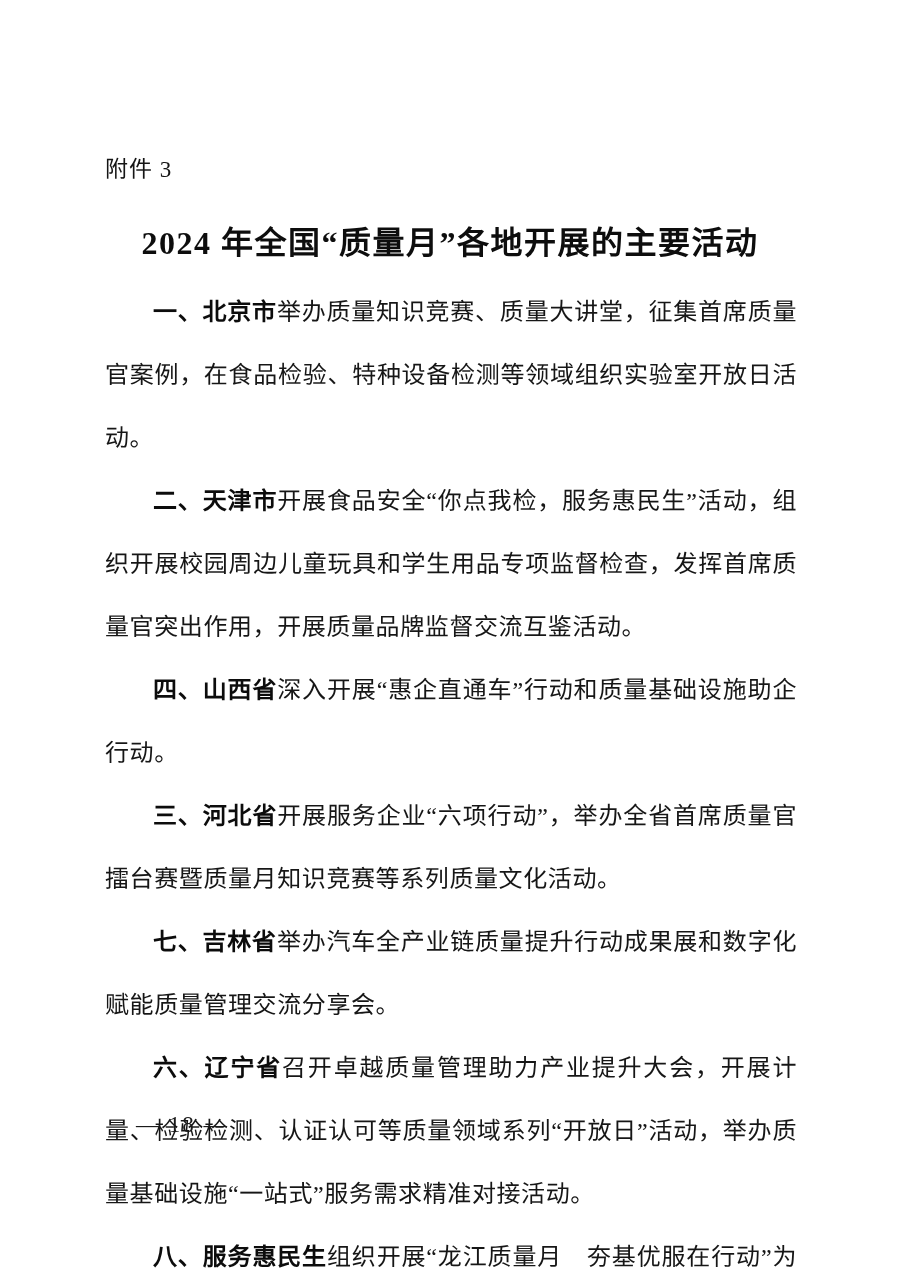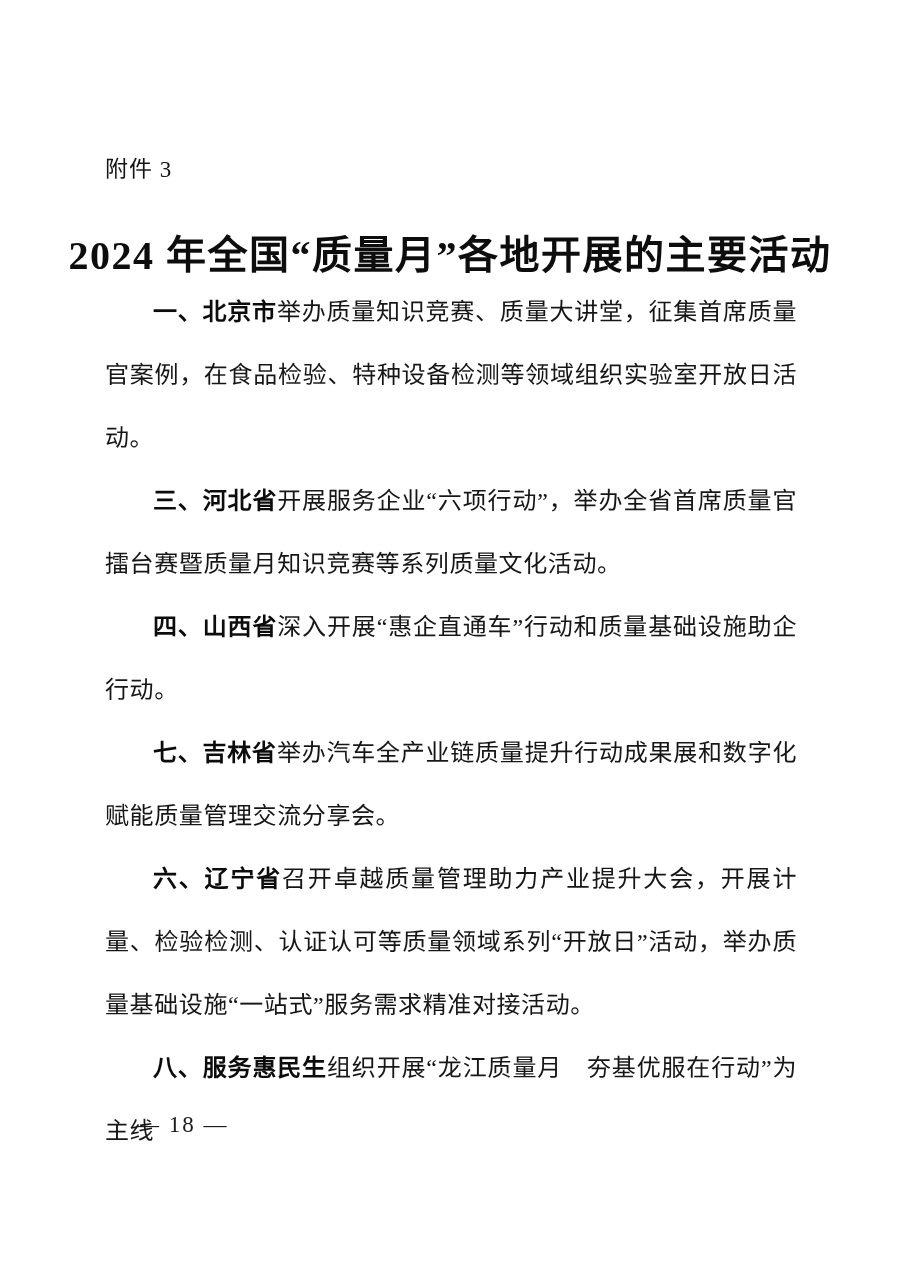--- a/index.html
+++ b/index.html
@@ -23,21 +23,21 @@
     font-size: 23px;
     letter-spacing: 1px;
     color: #151515;
   }
   .doc-title {
     position: absolute;
     left: 0;
     right: 0;
     top: 196px;
     text-align: center;
-    font-size: 40px;
+    font-size: 32px;
     font-weight: bold;
     letter-spacing: 1.5px;
     color: #0d0d0d;
     font-family: "Liberation Serif", serif;
   }
   .doc-body {
     position: absolute;
     left: 105px;
     top: 281px;
     width: 692px;
@@ -75,24 +75,25 @@
 <div class="page">
 
   <div class="attachment-label">附件 3</div>
 
   <h1 class="doc-title">2024 年全国“质量月”各地开展的主要活动</h1>
 
   <div class="doc-body">
 
     <p><span class="para-lead">一、北京市</span><span class="para-rest">举办质量知识竞赛、质量大讲堂，征集首席质量官案例，在食品检验、特种设备检测等领域组织实验室开放日活动。</span></p>
 
+    <p><span class="para-lead">二、天津市</span><span class="para-rest">开展食品安全“你点我检，服务惠民生”活动，组织开展校园周边儿童玩具和学生用品专项监督检查，发挥首席质量官突出作用，开展质量品牌监督交流互鉴活动。</span></p>
+
+    <p><span class="para-lead">四、山西省</span><span class="para-rest">深入开展“惠企直通车”行动和质量基础设施助企行动。</span></p>
 
     <p><span class="para-lead">三、河北省</span><span class="para-rest">开展服务企业“六项行动”，举办全省首席质量官擂台赛暨质量月知识竞赛等系列质量文化活动。</span></p>
-
-    <p><span class="para-lead">四、山西省</span><span class="para-rest">深入开展“惠企直通车”行动和质量基础设施助企行动。</span></p>
 
 
     <p><span class="para-lead">七、吉林省</span><span class="para-rest">举办汽车全产业链质量提升行动成果展和数字化赋能质量管理交流分享会。</span></p>
 
     <p><span class="para-lead">六、辽宁省</span><span class="para-rest">召开卓越质量管理助力产业提升大会，开展计量、检验检测、认证认可等质量领域系列“开放日”活动，举办质量基础设施“一站式”服务需求精准对接活动。</span></p>
 
     <p><span class="para-lead">八、服务惠民生</span><span class="para-rest">组织开展“龙江质量月　夯基优服在行动”为主线</span></p>
 
   </div>
 

